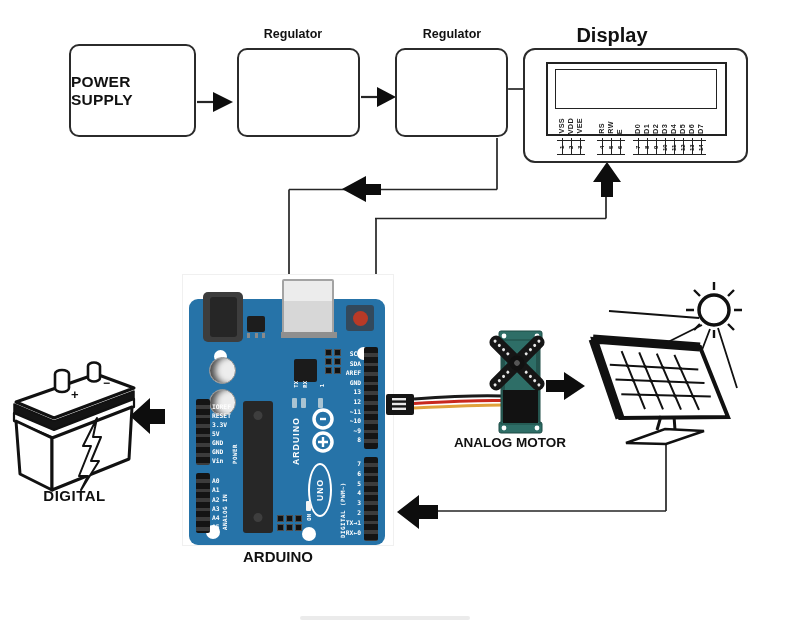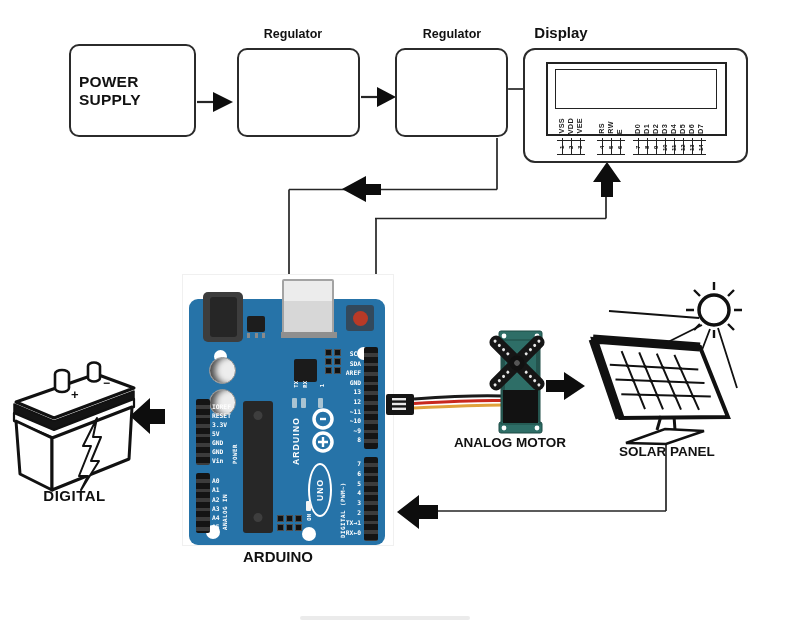--- a/index.html
+++ b/index.html
@@ -6,21 +6,21 @@
   .canvas{position:relative;width:800px;height:622px;background:#fff;overflow:hidden;
           font-family:"Liberation Sans",sans-serif;color:#111;}
   svg.layer{position:absolute;left:0;top:0;pointer-events:none;}
 
   
   .box{position:absolute;background:#fff;border:2.4px solid #2b2b2b;border-radius:10px;box-sizing:border-box;}
   .blk-title{position:absolute;font-weight:bold;text-align:center;color:#111;}
   .caption{position:absolute;font-weight:bold;text-align:center;color:#111;}
 
   
-  .ps-box{left:69px;top:44px;width:127px;height:93px;display:flex;align-items:center;justify-content:flex-end;padding-left:8px;}
+  .ps-box{left:69px;top:44px;width:127px;height:93px;display:flex;align-items:center;justify-content:flex-end;}
   .ps-box span{font-weight:bold;font-size:15.5px;letter-spacing:.2px;}
 
   
   .rect-box{left:237px;top:48px;width:123px;height:89px;}
   .reg-box{left:395px;top:48px;width:113px;height:89px;}
 
   
   .display-box{left:523px;top:48px;width:225px;height:115px;border-radius:12px;}
   .lcd-module{position:absolute;left:21px;top:12px;width:181px;height:74px;border:2px solid #222;box-sizing:border-box;}
   .lcd-screen{position:absolute;left:7px;top:5px;width:162px;height:40px;border:1.5px solid #222;box-sizing:border-box;}
@@ -169,21 +169,21 @@
   <div class="box ps-box">
     <span>POWER SUPPLY</span>
   </div>
 
   <div class="blk-title" style="left:243px;top:27px;width:100px;font-size:12.5px;">Regulator</div>
   <div class="box rect-box"></div>
 
   <div class="blk-title" style="left:402px;top:27px;width:100px;font-size:12.5px;">Regulator</div>
   <div class="box reg-box"></div>
 
-  <div class="blk-title" style="left:511px;top:24px;width:100px;font-size:15px;">Display</div>
+  <div class="blk-title" style="left:562px;top:24px;width:100px;font-size:20px;">Display</div>
   <div class="box display-box">
     <div class="lcd-module">
       <div class="lcd-screen"></div>
     </div>
     <div id="lcd-pins">
         <div class="lcd-pin-name" style="left: 32px;">VSS</div>
         <div class="lcd-pin-stub" style="left: 37px;"></div>
         <div class="lcd-pin-num" style="left: 32px;">1</div>
         <div class="lcd-pin-name" style="left: 41px;">VDD</div>
         <div class="lcd-pin-stub" style="left: 46px;"></div>
@@ -335,21 +335,20 @@
       <div class="pad" style="left:112px;top:99px;"></div>
       <div class="pad" style="left:129px;top:99px;"></div>
       <div class="led"></div>
       <div class="ard-tiny" style="left:117px;top:215px;">ON</div>
     </div>
   </div>
 
   <div class="caption" style="left:213px;top:548px;width:130px;font-size:15px;">ARDUINO</div>
   <div class="caption" style="left:22px;top:487px;width:105px;font-size:15px;letter-spacing:.5px;">DIGITAL</div>
   <div class="caption" style="left:445px;top:435px;width:130px;font-size:13.5px;">ANALOG MOTOR</div>
-  <div class="caption" style="left:597px;top:444px;width:140px;font-size:13.5px;">SOLAR PANEL</div>
 
   <div class="gray-bar"></div>
 
   <svg class="layer" width="800" height="622" viewBox="0 0 800 622">
     <g>
       <g fill="none" stroke-width="3">
         <path d="M414,399 C455,396 480,395 503,396" stroke="#1a1a1a"></path>
         <path d="M414,403.5 C455,401 480,400 503,400.5" style="stroke:var(--wire-red);"></path>
         <path d="M414,408 C455,406 480,405 503,405" style="stroke:var(--wire-orange);"></path>
       </g>

